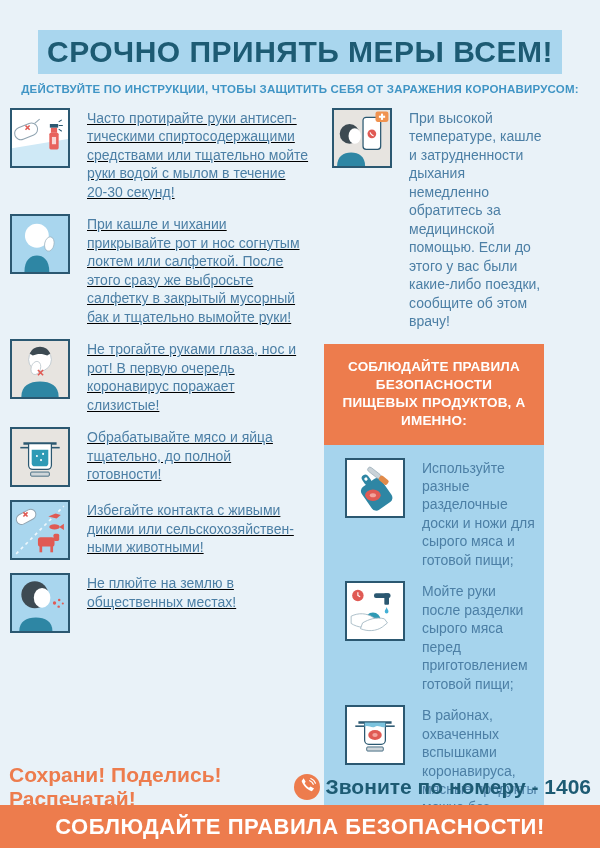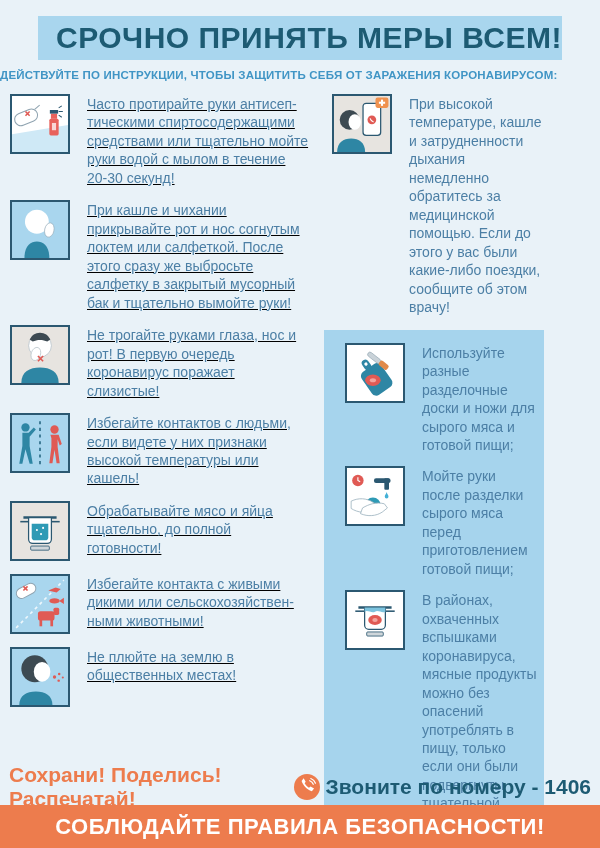--- a/index.html
+++ b/index.html
@@ -10,28 +10,28 @@
   *{margin:0;padding:0;box-sizing:border-box;}
   html,body{width:600px;}
   body{
     width:600px;height:848px;overflow:hidden;
     background:var(--bg);
     font-family:"Liberation Sans","DejaVu Sans",sans-serif;
     position:relative;
   }
   
   .title-banner{
-    margin:16px auto 0;width:524px;height:44px;background:var(--banner);
-    display:flex;align-items:center;justify-content:flex-end;
+    margin:30px auto 0;width:524px;height:44px;background:var(--banner);
+    display:flex;align-items:center;justify-content:center;
   }
   .title-banner h1{
     color:var(--title);font-size:30px;font-weight:bold;letter-spacing:.5px;white-space:nowrap;
   }
   .subtitle{
-    margin-top:9px;text-align:left;color:var(--subtitle);
+    margin-top:9px;text-align:center;color:var(--subtitle);
     font-size:11.5px;font-weight:bold;letter-spacing:.2px;
   }
   
   .content{display:flex;gap:12px;padding:13px 10px 0 10px;}
   .col-left{width:302px;text-decoration:underline;}
   .col-right{width:220px;}
   .item{display:flex;gap:17px;margin-bottom:13px;align-items:flex-start;}
   .icon-box{
     width:60px;height:60px;flex-shrink:0;border:2px solid var(--border);
     background:#fff;
@@ -119,37 +119,20 @@
             <circle cx="27" cy="18" r="11" fill="#fff" stroke="#b9c4cb" stroke-width=".8"></circle>
             <path d="M17 12a11 11 0 0 1 20 0l-3 2c-4-2-10-2-14 0z" fill="#3d4a52"></path>
             <path d="M9 54c0-11 8-15 18-15s18 4 18 15z" fill="#2e86a4"></path>
             <ellipse cx="23" cy="26" rx="4.5" ry="6.5" fill="#fff" stroke="#b9c4cb" stroke-width=".7" transform="rotate(18 23 26)"></ellipse>
             <path d="M25 28l5 5 M30 28l-5 5" stroke="#e05a54" stroke-width="1.6"></path>
           </svg>
       </div>
       <div class="item-text">Не трогайте руками глаза, нос и рот! В первую очередь коронавирус поражает слизистые!</div>
     </div>
 
-    <div class="item">
-      <div class="icon-box">
-        <svg viewBox="0 0 54 54">
-            <rect width="54" height="54" fill="#a9d6ee"></rect>
-            <line x1="27" y1="6" x2="27" y2="48" stroke="#2b6b86" stroke-width="1.6" stroke-dasharray="3 3.4"></line>
-            <g fill="#2e86a4">
-              <circle cx="13" cy="12" r="4"></circle>
-              <path d="M10 17h6l5-5 2 2-6 7v9l3 17h-3l-4-14-3 14H7l3-17v-9z"></path>
-            </g>
-            <g fill="#e05a54">
-              <circle cx="41" cy="14" r="4"></circle>
-              <path d="M37 19h8l3 9-2 1.5-2-6v7l2 16h-3l-2-13-2 13h-3l2-16v-8z"></path>
-            </g>
-          </svg>
-      </div>
-      <div class="item-text">Избегайте контактов с людьми, если видете у них признаки высокой температуры или кашель!</div>
-    </div>
 
     <div class="item">
       <div class="icon-box">
         <svg viewBox="0 0 54 54">
             <rect width="54" height="54" fill="#e7e4e0"></rect>
             <line x1="11" y1="14" x2="43" y2="14" stroke="#2b5871" stroke-width="2.4"></line>
             <line x1="8" y1="18" x2="16" y2="18" stroke="#2b5871" stroke-width="1.5"></line>
             <line x1="38" y1="18" x2="46" y2="18" stroke="#2b5871" stroke-width="1.5"></line>
             <path d="M16 14h22v21a4 4 0 0 1-4 4H20a4 4 0 0 1-4-4z" fill="#fff" stroke="#2b5871" stroke-width="1.2"></path>
             <path d="M19 20h16v13a3 3 0 0 1-3 3H22a3 3 0 0 1-3-3z" fill="#2e9ab5"></path>
@@ -220,20 +203,21 @@
             <rect x="43.3" y="5.5" width="6" height="2" fill="#fff"></rect>
             <circle cx="15" cy="23" r="9.5" fill="#3d4a52"></circle>
             <ellipse cx="20" cy="25" rx="6" ry="7.5" fill="#fff"></ellipse>
             <path d="M3 54c0-9 6-13 13.5-13S30 45 30 54z" fill="#2e86a4"></path>
           </svg>
       </div>
       <div class="item-text">При высокой температуре, кашле и затрудненности дыхания немедленно обратитесь за медицинской помощью. Если до этого у вас были какие-либо поездки, сообщите об этом врачу!</div>
     </div>
 
     <div class="food-block">
+      <div class="food-heading">СОБЛЮДАЙТЕ ПРАВИЛА БЕЗОПАСНОСТИ ПИЩЕВЫХ ПРОДУКТОВ, А ИМЕННО:</div>
       <div class="food-body">
 
         <div class="item">
           <div class="icon-box">
             <svg viewBox="0 0 54 54">
                 <rect width="54" height="54" fill="#fff"></rect>
                 <g transform="rotate(-35 27 30)">
                   <rect x="15" y="20" width="23" height="27" rx="5" fill="#2e86a4"></rect>
                   <rect x="23" y="11" width="7" height="11" rx="3.5" fill="#2e86a4"></rect>
                   <circle cx="26.5" cy="15.5" r="1.6" fill="#fff"></circle>

